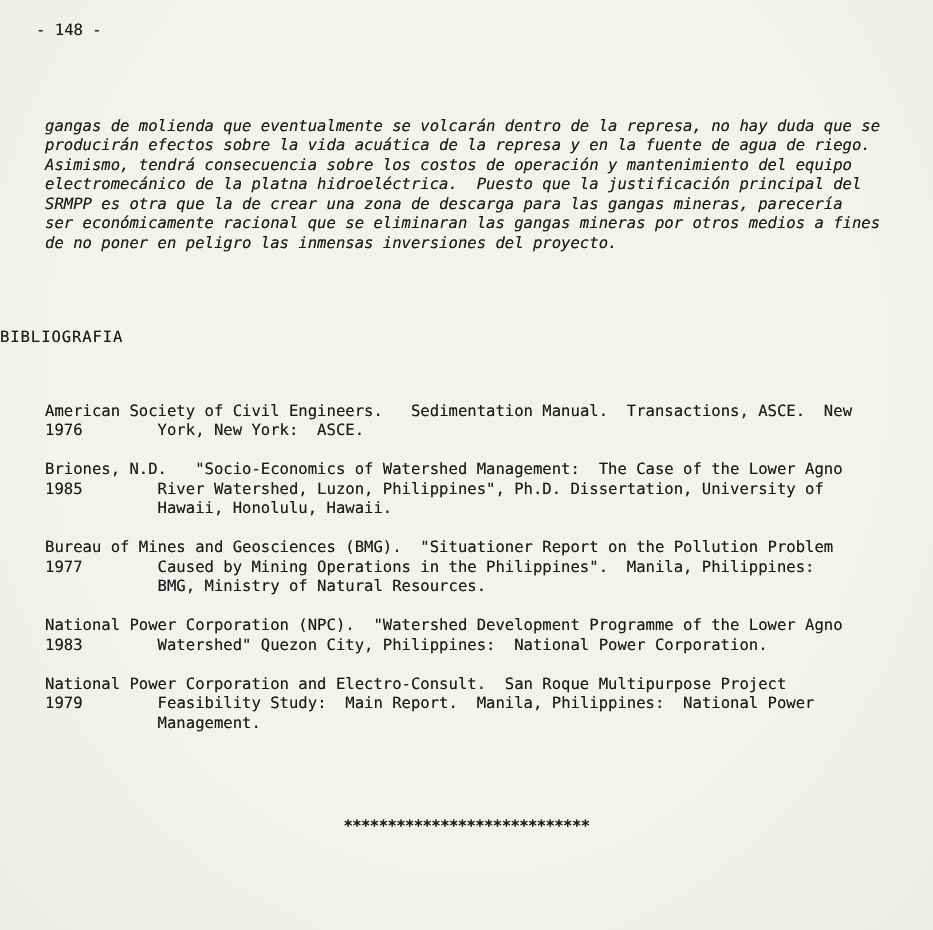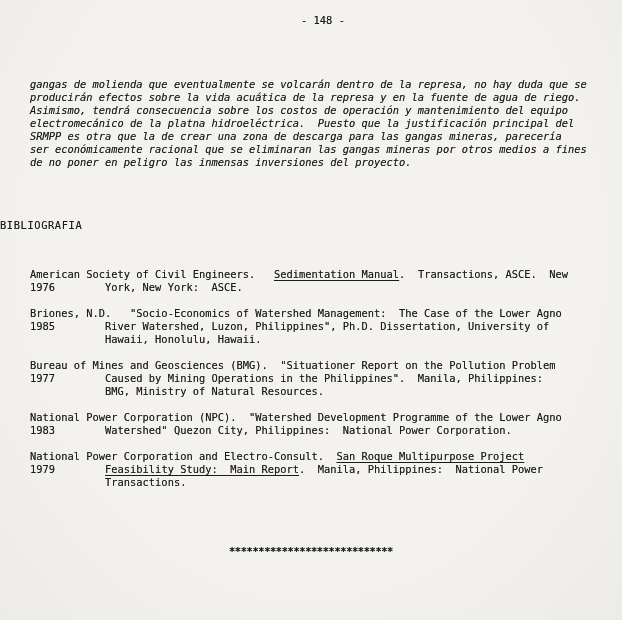--- a/index.html
+++ b/index.html
@@ -16,21 +16,21 @@
     overflow: hidden;
     font-family: "DejaVu Sans Mono", "Liberation Mono", monospace;
     font-size: 10.4px;
     line-height: 13px;
     color: #1b1b1b;
     text-shadow: 0 0 0.4px rgba(20,20,20,0.55);
     box-sizing: border-box;
   }
   .pagenum {
     padding-top: 14px;
-    text-align: center;
+    text-align: left;
     white-space: pre;
     padding-left: 24px;
   }
   .para {
     margin: 51px 26px 0 30px;
     white-space: pre;
     font-style: italic;
   }
   .heading {
     margin-top: 50px;
@@ -41,21 +41,20 @@
   .entries {
     margin: 36px 24px 0 30px;
   }
   .entry + .entry {
     margin-top: 13px;
   }
   .line {
     white-space: pre;
   }
   .u {
-    text-decoration: underline;
     text-underline-offset: 2px;
     text-decoration-thickness: 1px;
   }
   .stars {
     margin-top: 56px;
     text-align: center;
     font-weight: bold;
     letter-spacing: -0.4px;
     white-space: pre;
   }
@@ -98,20 +97,20 @@
 
 
     <div class="entry">
       <div class="line">National Power Corporation (NPC).  "Watershed Development Programme of the Lower Agno
 1983        Watershed" Quezon City, Philippines:  National Power Corporation.</div>
     </div>
 
     <div class="entry">
       <div class="line"><span>National Power Corporation and Electro-Consult.  </span><span class="u">San Roque Multipurpose Project</span></div>
       <div class="line"><span>1979        </span><span class="u">Feasibility Study:  Main Report</span><span>.  Manila, Philippines:  National Power</span></div>
-      <div class="line">            Transactions.</div>
+      <div class="line">            Management.</div>
     </div>
 
   </div>
 
   <div class="stars">****************************</div>
 
 </div>
 
 </body></html>

